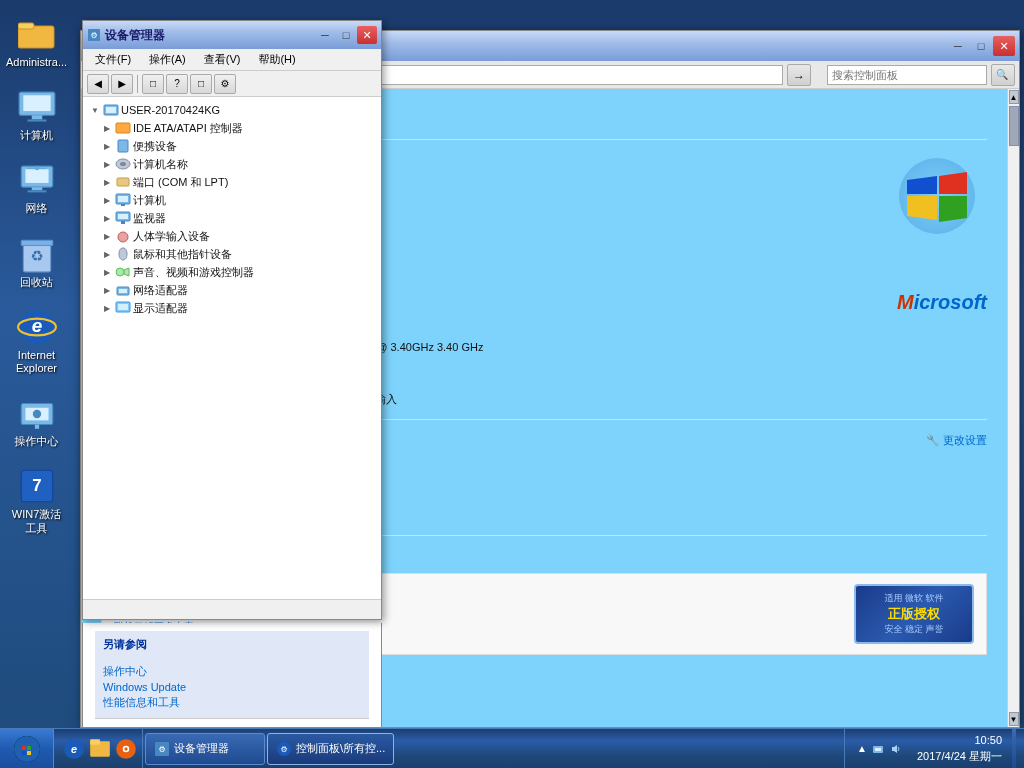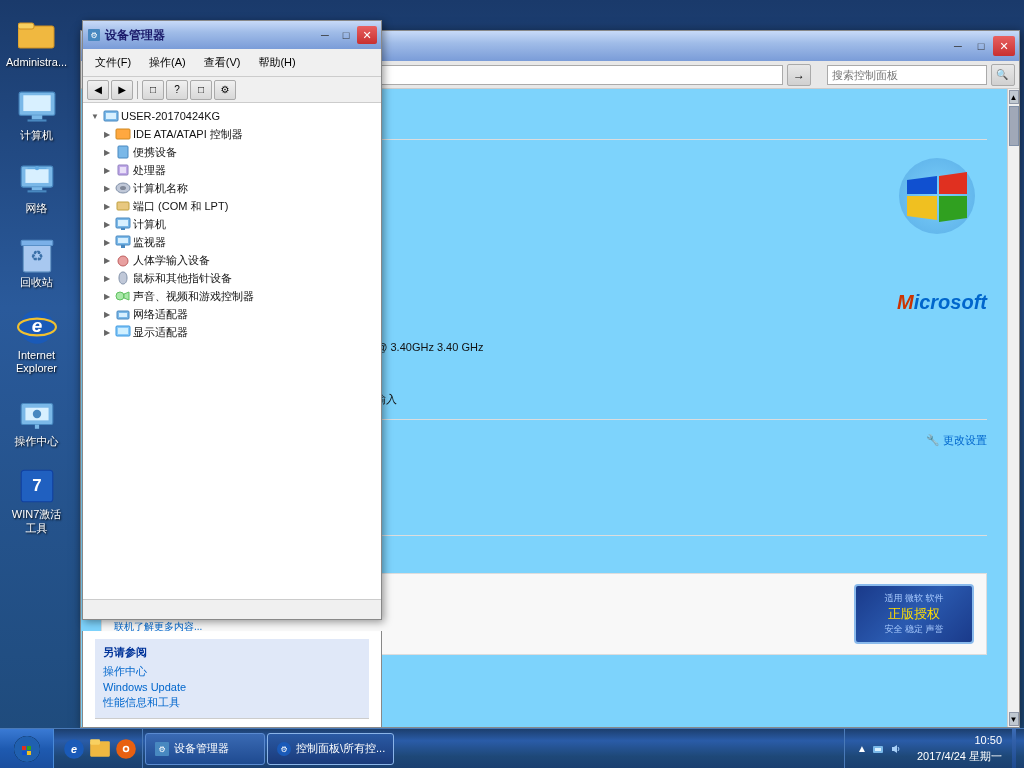--- a/index.html
+++ b/index.html
@@ -316,21 +316,21 @@
       background: linear-gradient(135deg, #1a3a8a 0%, #2a5ab0 50%, #1a3a8a 100%);
       border: 2px solid #8abaec;
       border-radius: 4px;
       padding: 6px 10px;
       color: white;
       font-size: 11px;
       text-align: center;
       width: 120px;
     }
     .activation-badge .badge-title { font-size: 9px; color: #aaccff; }
-    .activation-badge .badge-main { font-size: 13px; font-weight: normal; color: #ffdd00; }
+    .activation-badge .badge-main { font-size: 13px; font-weight: bold; color: #ffdd00; }
     .activation-badge .badge-sub { font-size: 9px; color: #aaccff; }
     .activation-more { font-size: 10px; color: #0066cc; cursor: pointer; margin-top: 4px; }
 
     
     .devmgr-window {
       position: absolute;
       top: 20px;
       left: 82px;
       width: 300px;
       height: 600px;
@@ -358,21 +358,21 @@
     }
     .devmgr-controls { display: flex; gap: 1px; }
     .devmgr-ctrl {
       width: 20px; height: 18px;
       display: flex; align-items: center; justify-content: center;
       font-size: 11px; cursor: pointer; border-radius: 2px; color: #333;
     }
     .devmgr-ctrl.close { background: linear-gradient(180deg, #e86060, #c83030); color: white; }
 
     .devmgr-menubar {
-      height: 28px;
+      height: 22px;
       background: #f0f0f0;
       border-bottom: 1px solid #ccc;
       display: flex;
       align-items: center;
       padding: 0 4px;
       gap: 2px;
     }
     .devmgr-menu-item {
       padding: 2px 8px;
       font-size: 11px;
@@ -445,21 +445,21 @@
       background: white;
       border: 1px solid #888;
       border-top: none;
       padding: 8px 12px;
       z-index: 49;
     }
     .help-title {
       font-size: 11px;
       color: #003399;
       font-weight: bold;
-      margin-bottom: 4px;
+      margin-bottom: 12px;
     }
     .help-link {
       font-size: 11px;
       color: #0066cc;
       cursor: pointer;
       display: block;
       margin-bottom: 2px;
     }
 
     
@@ -772,30 +772,20 @@
           <svg viewBox="0 0 16 14">
               <rect x="3" y="1" width="10" height="12" rx="1" fill="#7ab8e8" stroke="#4888c0" stroke-width="1"></rect>
             </svg>
         </div>
         <span class="tree-label">便携设备</span>
       </div>
       <div class="tree-item tree-indent1">
         <div class="tree-toggle collapsed"></div>
         <div class="tree-icon">
           <svg viewBox="0 0 16 14">
-              <rect x="3" y="2" width="10" height="10" rx="1" fill="#c0a8e8" stroke="#9080c0" stroke-width="1"></rect>
-              <rect x="5" y="4" width="6" height="6" fill="#e8e0f8"></rect>
-            </svg>
-        </div>
-        <span class="tree-label">处理器</span>
-      </div>
-      <div class="tree-item tree-indent1">
-        <div class="tree-toggle collapsed"></div>
-        <div class="tree-icon">
-          <svg viewBox="0 0 16 14">
               <ellipse cx="8" cy="7" rx="7" ry="5" fill="#c0c8d8" stroke="#8090a8" stroke-width="1"></ellipse>
               <ellipse cx="8" cy="7" rx="3" ry="2" fill="#808898"></ellipse>
             </svg>
         </div>
         <span class="tree-label">计算机名称</span>
       </div>
       <div class="tree-item tree-indent1">
         <div class="tree-toggle collapsed"></div>
         <div class="tree-icon">
           <svg viewBox="0 0 16 14">

